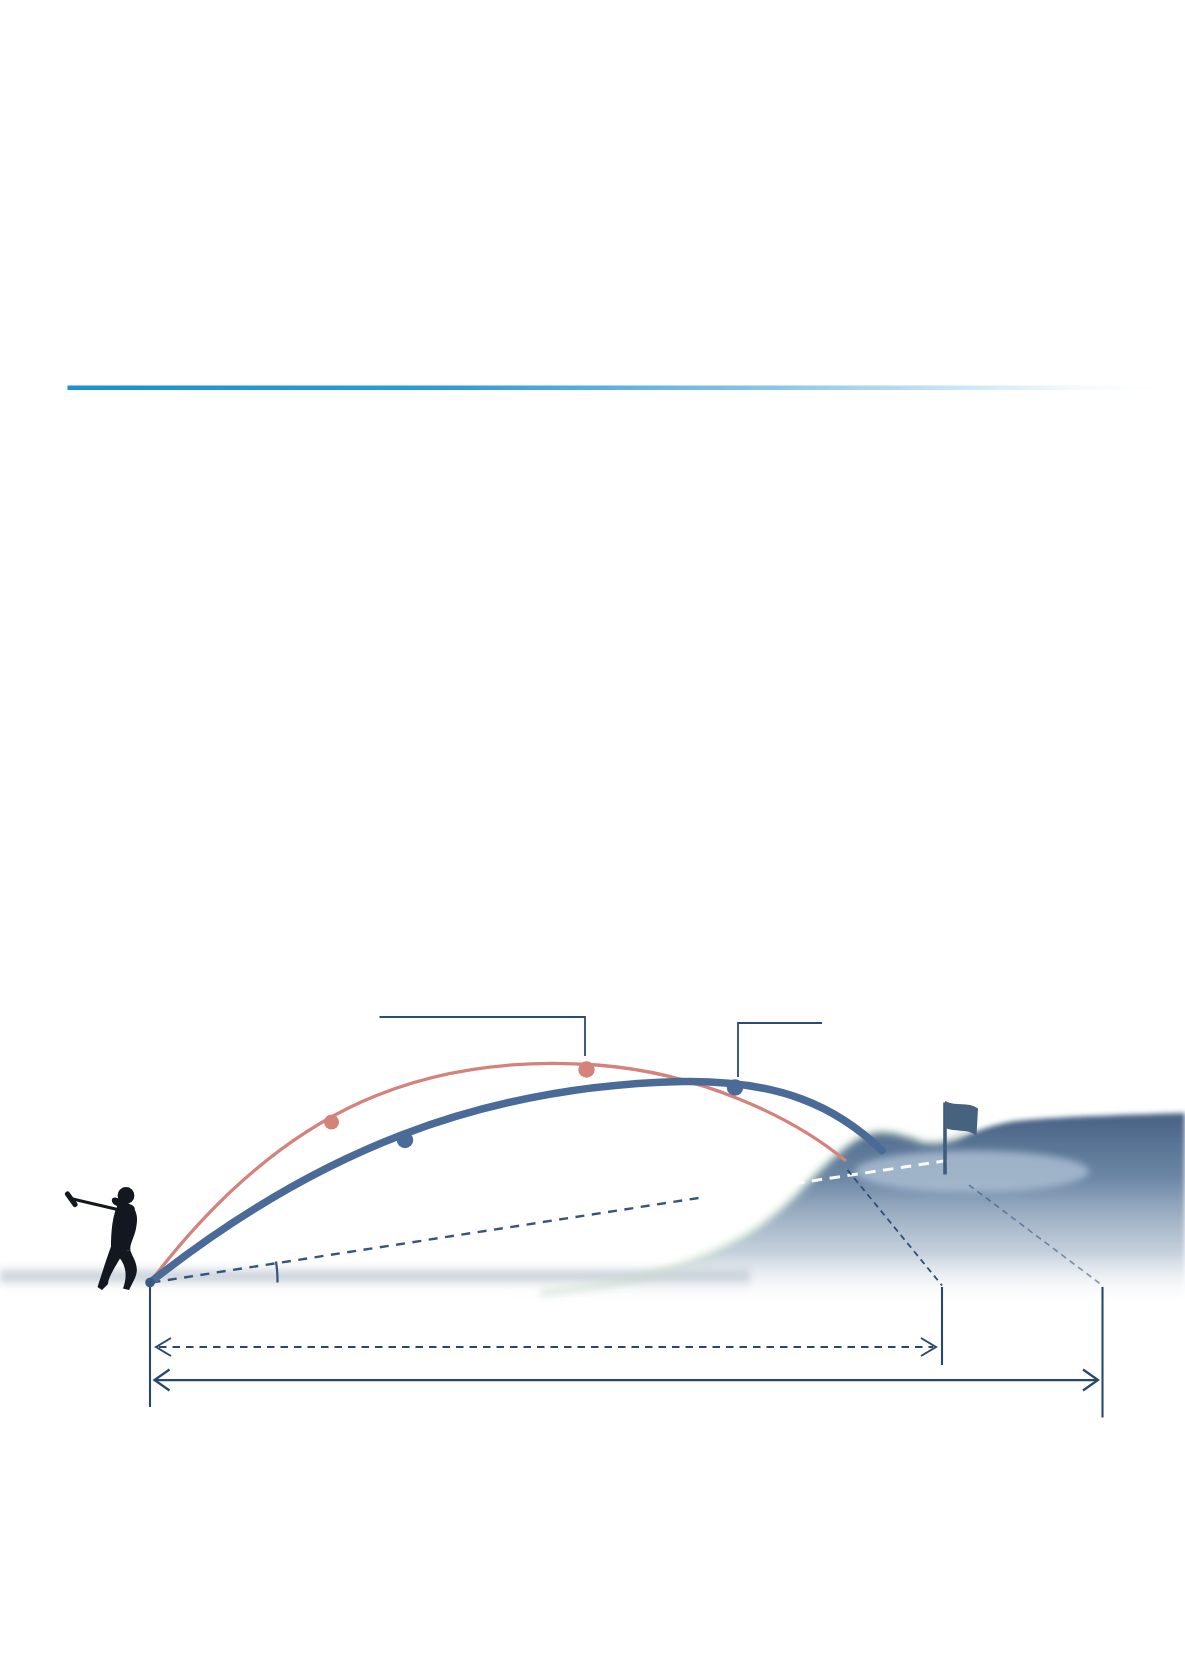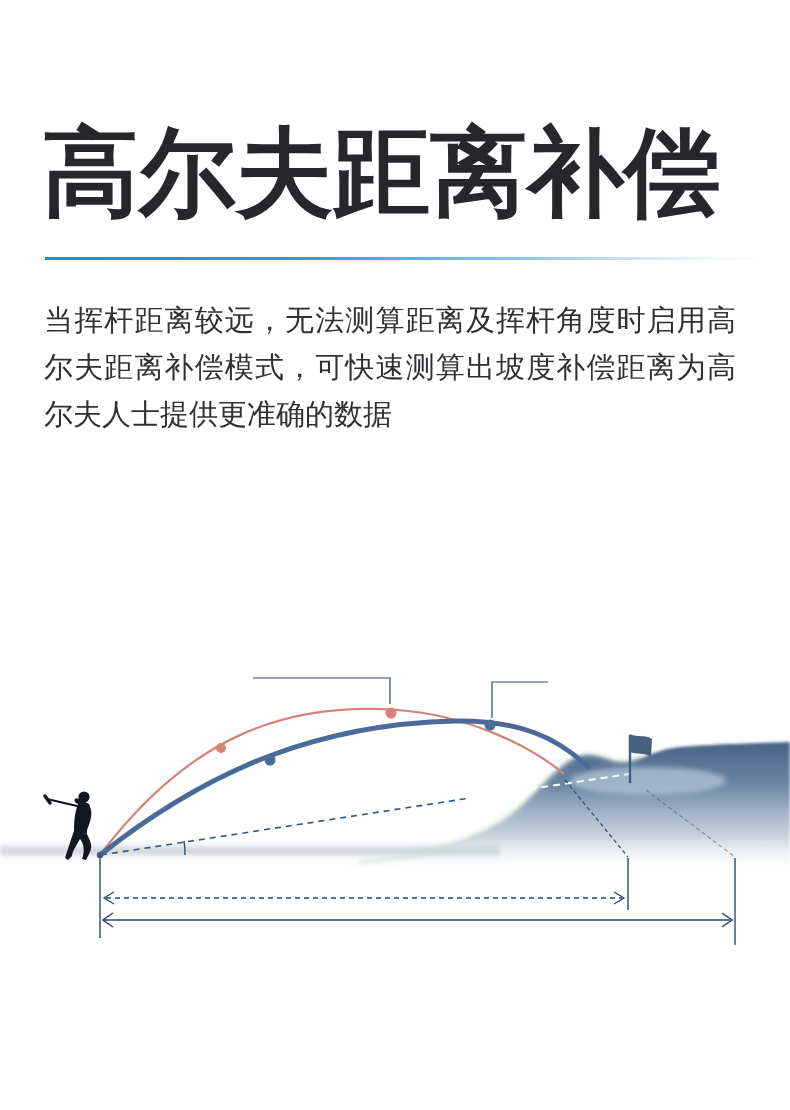--- a/index.html
+++ b/index.html
@@ -28,25 +28,23 @@
   }
   
   #diagram{left:0;top:640px;width:790px;height:340px;}
   #diagram svg{position:absolute;left:0;top:0;}
 </style>
 </head>
 <body>
 
 <div id="page">
 
-  <div id="main-title" class="abs">高尔夫距离补偿</div>
 
   <div id="divider" class="abs"></div>
 
-  <div id="intro" class="abs">当挥杆距离较远，无法测算距离及挥杆角度时启用高尔夫距离补偿模式，可快速测算出坡度补偿距离为高尔夫人士提供更准确的数据</div>
 
   <div id="diagram" class="abs">
 
     <svg width="790" height="340" viewBox="0 0 790 340">
       <defs>
         <linearGradient id="hillGrad" x1="0" y1="100" x2="0" y2="232" gradientUnits="userSpaceOnUse">
           <stop offset="0" stop-color="#3e5a7e" stop-opacity="0.97"></stop>
           <stop offset="0.35" stop-color="#5d7a9c" stop-opacity="0.9"></stop>
           <stop offset="0.72" stop-color="#9db0c4" stop-opacity="0.6"></stop>
           <stop offset="1" stop-color="#ffffff" stop-opacity="0"></stop>

